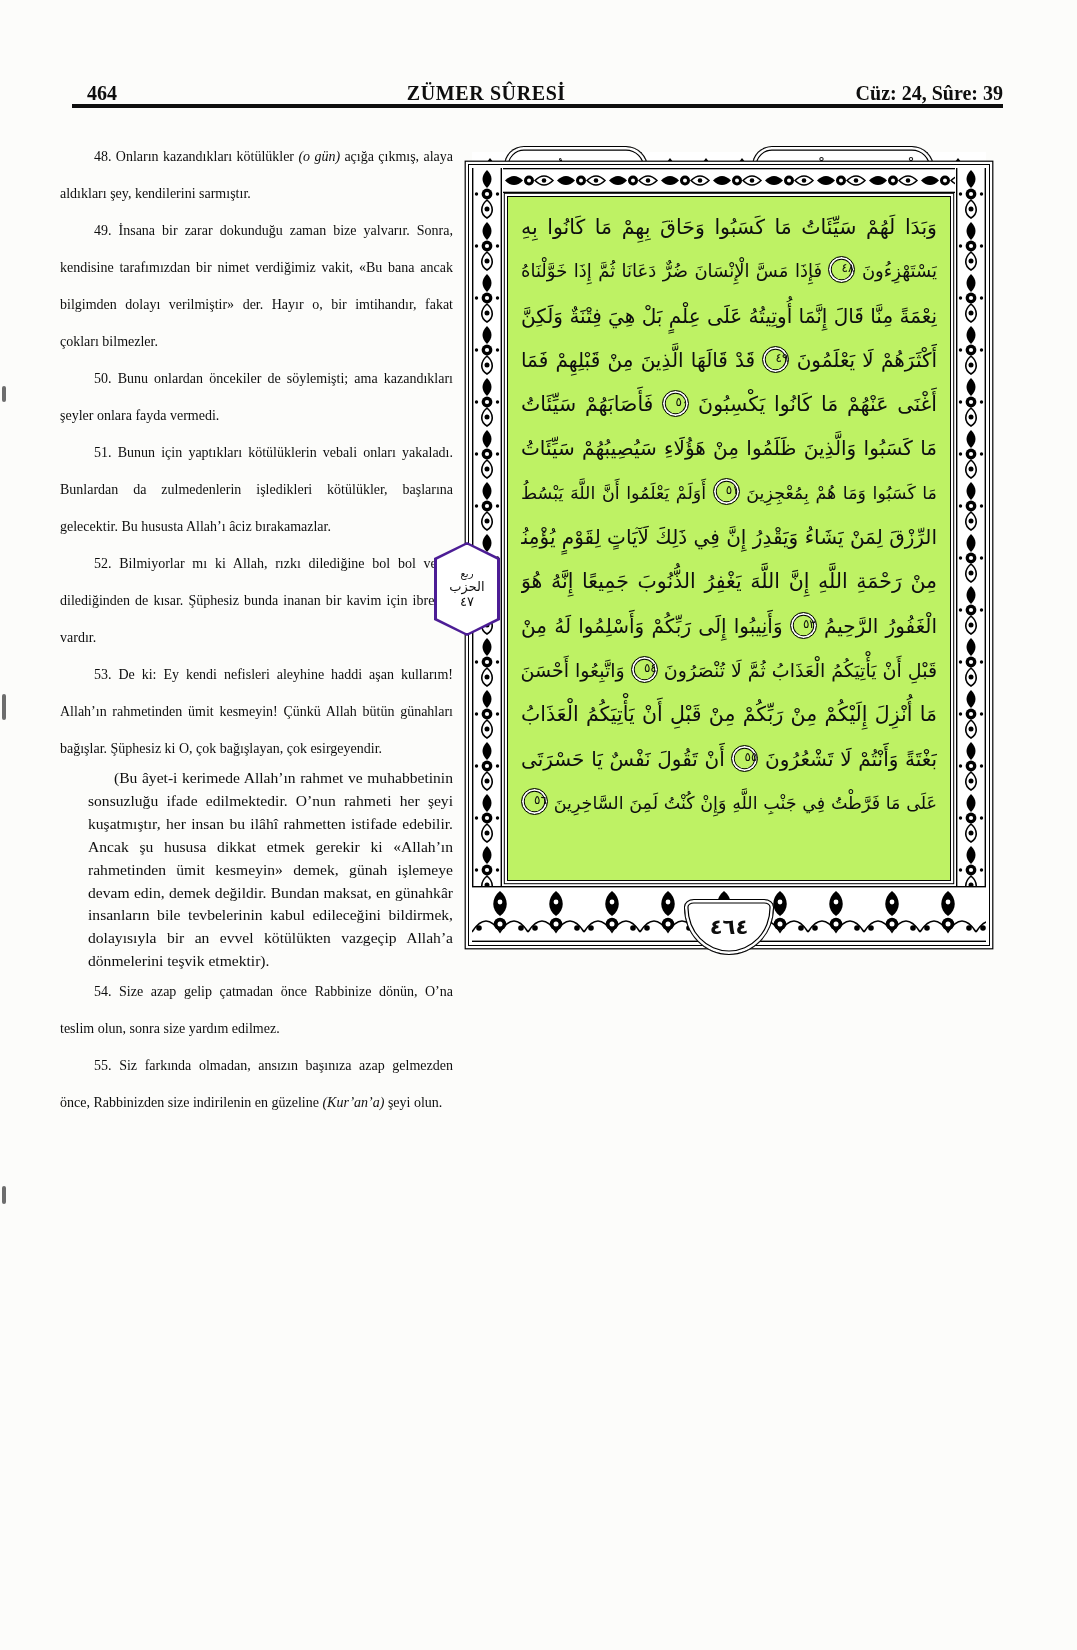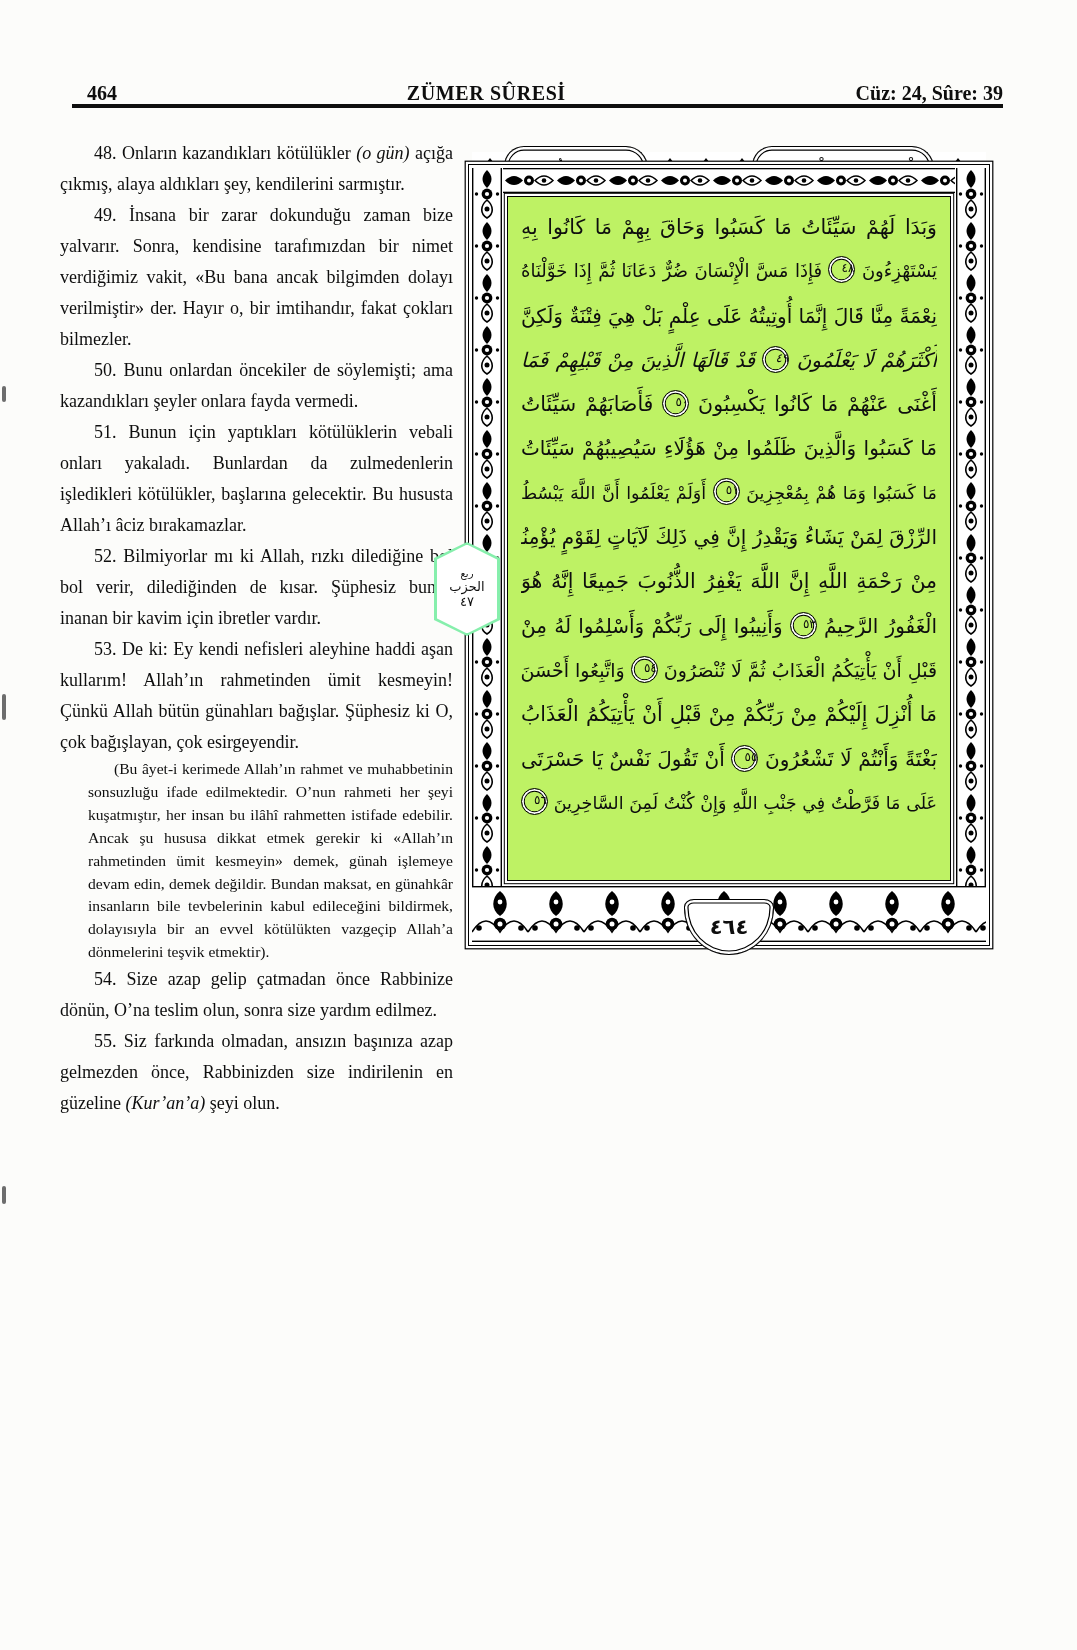--- a/index.html
+++ b/index.html
@@ -7,21 +7,21 @@
          font-family:"Liberation Serif",serif;overflow:hidden;margin:0 auto;}
 
   
   .hdr{position:absolute;top:82px;left:87px;right:74px;display:flex;justify-content:space-between;
        align-items:baseline;font-weight:bold;font-size:20px;}
   .hdr .title{letter-spacing:.6px;}
   .hdr-rule{position:absolute;top:104px;left:72px;right:74px;height:4px;background:#0e0e0e;}
 
   
   .col-left{position:absolute;left:60px;top:138px;width:393px;text-align:justify;}
-  .tpara{margin:0;font-size:18px;line-height:31px;text-indent:34px;}
+  .tpara{margin:0;font-size:14px;line-height:37px;text-indent:34px;}
   .tpara.footnote{font-size:15.6px;line-height:22.9px;text-indent:26px;margin-left:28px;}
 
   
   .v56{position:absolute;left:444px;top:950px;width:564px;margin:0;font-size:20px;
        line-height:27.8px;text-indent:34px;text-align:justify;}
 
   
   .mushaf{position:absolute;left:468px;top:146px;width:522px;height:800px;}
   .garland{position:absolute;top:6px;left:4px;right:4px;height:38px;}
   .garland svg{width:100%;height:100%;display:block;}
@@ -49,21 +49,21 @@
   .aya{display:inline-block;width:25px;height:25px;line-height:22px;border:1.4px solid #000;border-radius:50%;
        box-shadow:inset 0 0 0 1.8px #fff,inset 0 0 0 2.7px #000;font-size:12px;text-align:center;
        vertical-align:-6px;font-family:"DejaVu Sans",sans-serif;overflow:hidden;}
 
   .pagenum-medallion{position:absolute;left:50%;transform:translateX(-50%);bottom:-10px;width:88px;height:54px;
        background:#fff;border:1.5px solid #000;box-shadow:inset 0 0 0 2.4px #fff,inset 0 0 0 3.6px #000;
        border-radius:10px 10px 46px 46px/8px 8px 48px 48px;display:flex;align-items:center;justify-content:center;
        font-family:"DejaVu Sans",sans-serif;font-size:21px;font-weight:bold;z-index:3;}
 
   .hizb{position:absolute;left:-34px;top:396px;width:66px;height:94px;z-index:4;
-        clip-path:polygon(50% 0,100% 17%,100% 83%,50% 100%,0 83%,0 17%);background:#86efac;}
+        clip-path:polygon(50% 0,100% 17%,100% 83%,50% 100%,0 83%,0 17%);background:#4c1d95;}
   .hizb-inner{position:absolute;inset:2.6px;clip-path:polygon(50% 0,100% 17%,100% 83%,50% 100%,0 83%,0 17%);
         background:#fff;display:flex;flex-direction:column;align-items:center;justify-content:center;
         font-family:"DejaVu Sans",sans-serif;direction:rtl;line-height:1.15;}
   .hizb-inner .h1{font-size:10px;}
   .hizb-inner .h2{font-size:13px;}
   .hizb-inner .h3{font-size:13px;}
 
   .mark{position:absolute;left:2px;width:4px;background:#6d6d6d;border-radius:2px;}
   i{font-style:italic;}
 </style>
@@ -195,21 +195,21 @@
 
       <div class="pagenum-medallion">
         <span>٤٦٤</span>
       </div>
 
       <div class="inner-box">
 
       <div class="qline fit"><span>وَبَدَا لَهُمْ سَيِّئَاتُ مَا كَسَبُوا وَحَاقَ بِهِمْ مَا كَانُوا بِهِ</span></div>
           <div class="qline fit" style="font-size: 18px;"><span>يَسْتَهْزِءُونَ </span><span class="aya">٤٨</span><span> فَإِذَا مَسَّ الْإِنْسَانَ ضُرٌّ دَعَانَا ثُمَّ إِذَا خَوَّلْنَاهُ</span></div>
           <div class="qline fit" style="font-size: 20px;"><span>نِعْمَةً مِنَّا قَالَ إِنَّمَا أُوتِيتُهُ عَلَى عِلْمٍ بَلْ هِيَ فِتْنَةٌ وَلَكِنَّ</span></div>
-          <div class="qline fit" style="font-size: 20px; font-style: italic;"><span>أَكْثَرَهُمْ لَا يَعْلَمُونَ </span><span class="aya">٤٩</span><span> قَدْ قَالَهَا الَّذِينَ مِنْ قَبْلِهِمْ فَمَا</span></div>
+          <div class="qline fit" style="font-size: 20px;"><span>أَكْثَرَهُمْ لَا يَعْلَمُونَ </span><span class="aya">٤٩</span><span> قَدْ قَالَهَا الَّذِينَ مِنْ قَبْلِهِمْ فَمَا</span></div>
           <div class="qline fit"><span>أَغْنَى عَنْهُمْ مَا كَانُوا يَكْسِبُونَ </span><span class="aya">٥٠</span><span> فَأَصَابَهُمْ سَيِّئَاتُ</span></div>
           <div class="qline fit" style="font-size: 20px;"><span>مَا كَسَبُوا وَالَّذِينَ ظَلَمُوا مِنْ هَؤُلَاءِ سَيُصِيبُهُمْ سَيِّئَاتُ</span></div>
           <div class="qline fit" style="font-size: 17.5px;"><span>مَا كَسَبُوا وَمَا هُمْ بِمُعْجِزِينَ </span><span class="aya">٥١</span><span> أَوَلَمْ يَعْلَمُوا أَنَّ اللَّهَ يَبْسُطُ</span></div>
           <div class="qline fit" style="font-size: 20px;"><span>الرِّزْقَ لِمَنْ يَشَاءُ وَيَقْدِرُ إِنَّ فِي ذَلِكَ لَآيَاتٍ لِقَوْمٍ يُؤْمِنُونَ</span></div>
           <div class="qline fit"><span>مِنْ رَحْمَةِ اللَّهِ إِنَّ اللَّهَ يَغْفِرُ الذُّنُوبَ جَمِيعًا إِنَّهُ هُوَ</span></div>
           <div class="qline fit" style="font-size: 20px;"><span>الْغَفُورُ الرَّحِيمُ </span><span class="aya">٥٣</span><span> وَأَنِيبُوا إِلَى رَبِّكُمْ وَأَسْلِمُوا لَهُ مِنْ</span></div>
           <div class="qline fit" style="font-size: 19px;"><span>قَبْلِ أَنْ يَأْتِيَكُمُ الْعَذَابُ ثُمَّ لَا تُنْصَرُونَ </span><span class="aya">٥٤</span><span> وَاتَّبِعُوا أَحْسَنَ</span></div>
           <div class="qline fit"><span>مَا أُنْزِلَ إِلَيْكُمْ مِنْ رَبِّكُمْ مِنْ قَبْلِ أَنْ يَأْتِيَكُمُ الْعَذَابُ</span></div>
           <div class="qline fit" style="font-size: 20px;"><span>بَغْتَةً وَأَنْتُمْ لَا تَشْعُرُونَ </span><span class="aya">٥٥</span><span> أَنْ تَقُولَ نَفْسٌ يَا حَسْرَتَى</span></div>
           <div class="qline fit" style="font-size: 17.5px;"><span>عَلَى مَا فَرَّطْتُ فِي جَنْبِ اللَّهِ وَإِنْ كُنْتُ لَمِنَ السَّاخِرِينَ </span><span class="aya">٥٦</span></div>

